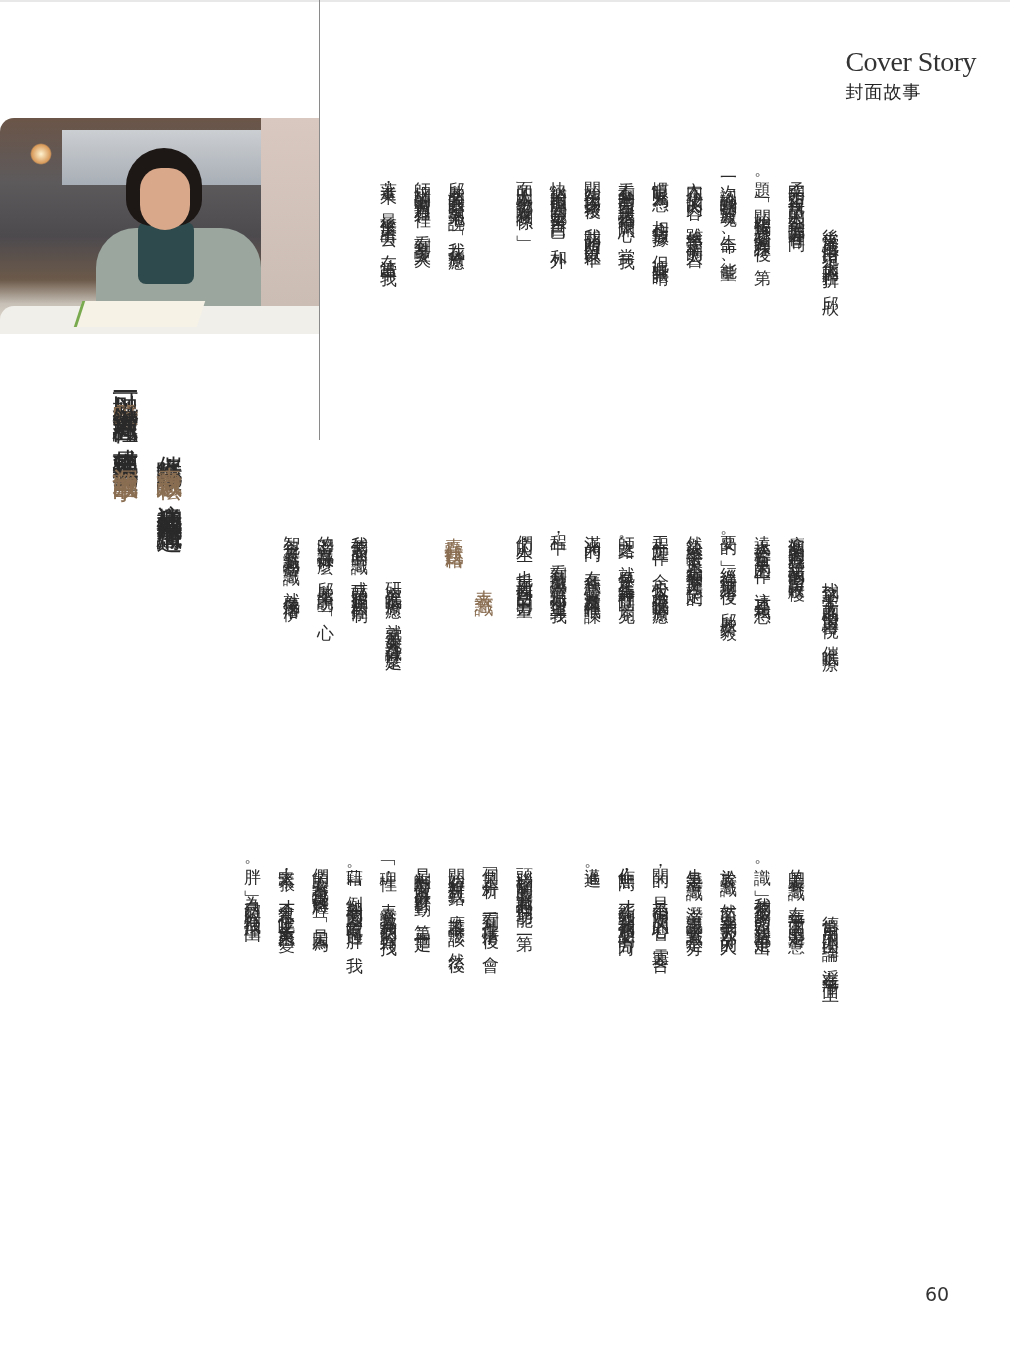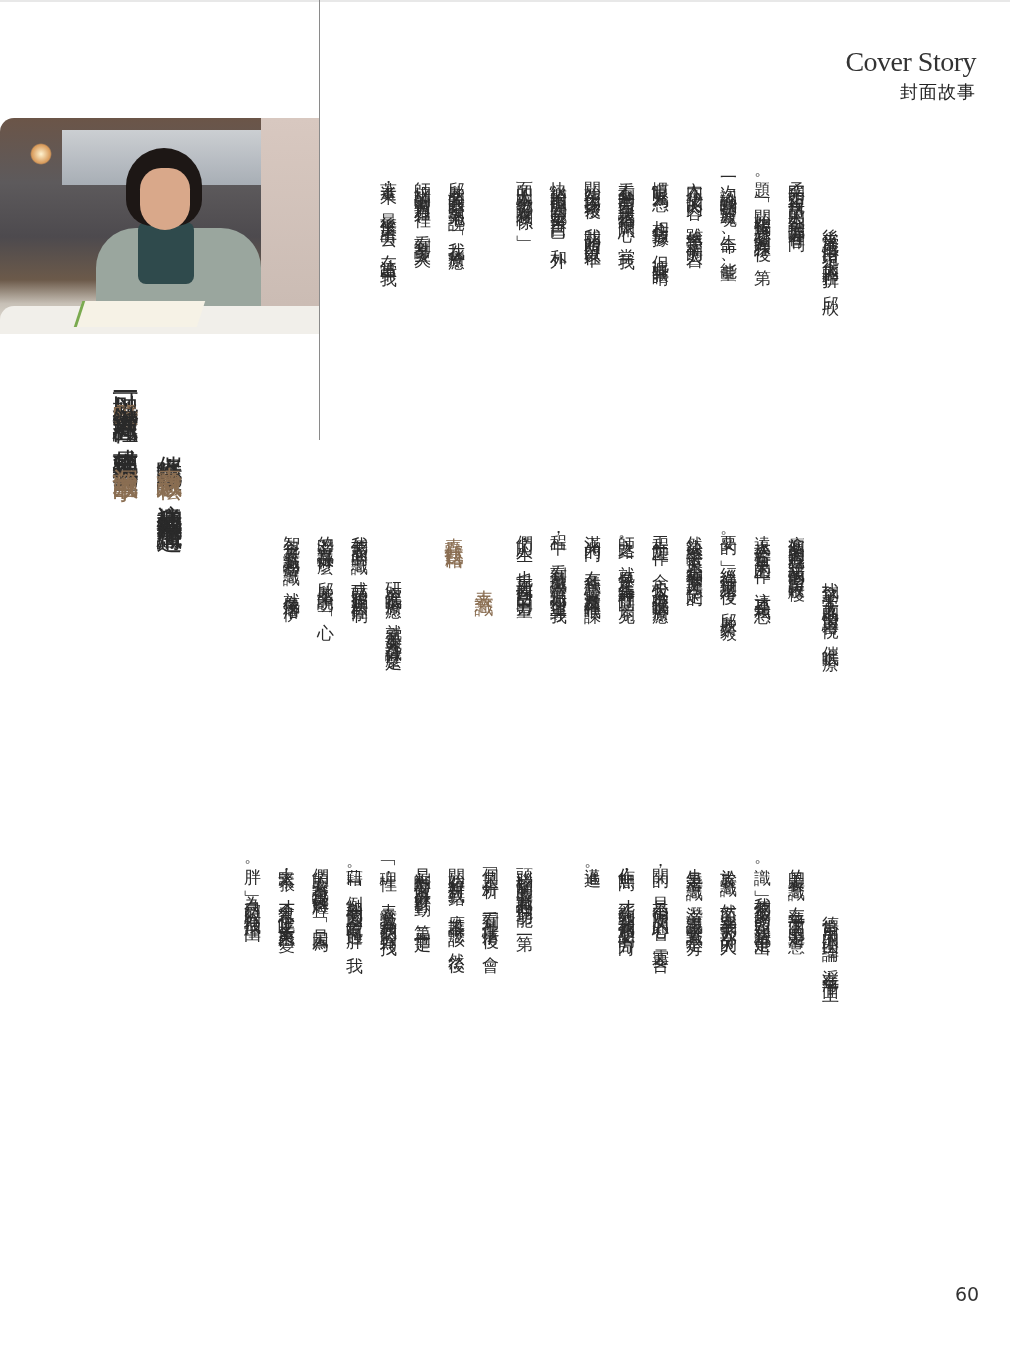--- a/index.html
+++ b/index.html
@@ -2,21 +2,21 @@
 <html><head>
 <meta charset="utf-8">
 <style>
   html, body { margin:0; padding:0; }
   body {
     width:1010px; height:1352px; background:#ffffff; position:relative; overflow:hidden;
     font-family: "DejaVu Serif", "Liberation Serif", serif; color:#2a2a2a;
   }
   .top-edge { position:absolute; left:0; top:0; width:1010px; height:2px; background:#e8e8e8; }
   .divider-v { position:absolute; left:319px; top:0; width:1px; height:440px; background:#8a8a8a; }
-  .header { position:absolute; right:34px; top:46px; text-align:right; }
+  .header { position:absolute; right:34px; top:46px; }
   .header .en { font-family:"Liberation Serif", serif; font-size:28px; color:#333; letter-spacing:-0.5px; line-height:32px; }
   .header .zh { font-family:"DejaVu Sans", sans-serif; font-size:18px; color:#222; margin-top:2px; letter-spacing:1px; }
 
   .photo {
     position:absolute; left:0; top:118px; width:319px; height:216px;
     border-top-left-radius:14px; overflow:hidden;
     background: linear-gradient(180deg,#6b5548 0%,#5d5a5c 30%,#4d4a4e 55%,#6c5a4a 75%,#c7c0b6 86%,#ebe7e1 100%);
   }
   .photo .window { position:absolute; left:62px; top:12px; width:200px; height:55px; background:linear-gradient(180deg,#dde4ea,#b5bdc5); opacity:.85; }
   .photo .lamp { position:absolute; left:30px; top:25px; width:22px; height:22px; border-radius:50%; background:radial-gradient(circle,#fff3d0,#d89a5a 60%,transparent 70%); }
@@ -35,21 +35,21 @@
     white-space:pre-wrap;
   }
   .col-body { font-size:17px; }
   .subhead { color:#8a6e52; font-size:19px; letter-spacing:4px; line-height:30px; }
   .pull {
     position:absolute; writing-mode:vertical-rl; text-orientation:upright;
     font-family:"DejaVu Serif", "Liberation Serif", serif;
     font-size:26px; line-height:44px; letter-spacing:2px; color:#2a2a2a; white-space:pre-wrap;
   }
   .pull .hl { color:#8a6e52; }
-  .page-num { position:absolute; left:925px; top:1283px; font-family:"DejaVu Sans", sans-serif; font-size:19px; color:#333;margin-left:30px; }
+  .page-num { position:absolute; left:925px; top:1283px; font-family:"DejaVu Sans", sans-serif; font-size:19px; color:#333; }
 </style>
 </head>
 <body>
 
 <div class="top-edge"></div>
 <div class="divider-v"></div>
 
 <div class="header">
   <div class="en">Cover Story</div>
   <div class="zh">封面故事</div>

